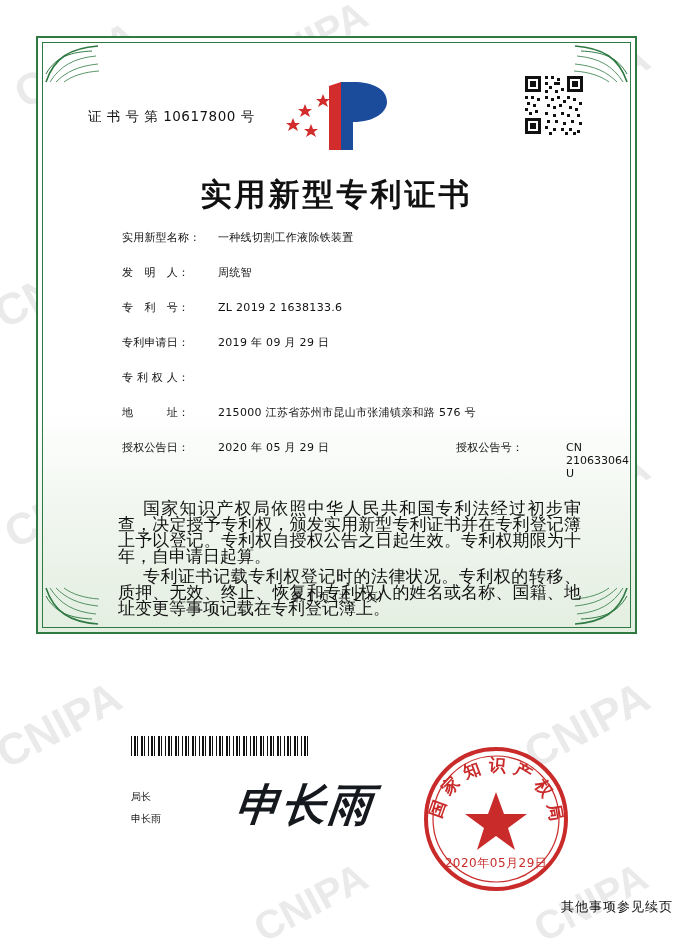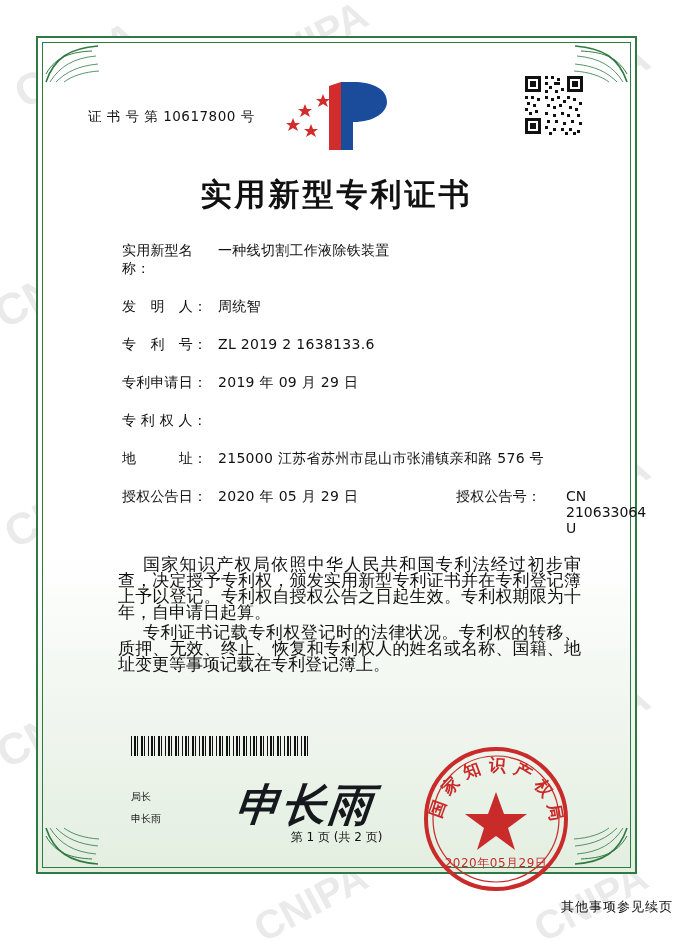--- a/index.html
+++ b/index.html
@@ -33,21 +33,21 @@
     white-space: nowrap;
     transform-origin: center center;
   }
 
   
   .cert {
     position: absolute;
     left: 36px;
     top: 36px;
     width: 601px;
-    height: 838px;
+    height: 598px;
     z-index: 2;
     background: linear-gradient(to bottom, #ffffff 0%, #ffffff 62%, #f2f7f1 78%, #e3eee0 100%);
   }
   .frame-outer {
     position: absolute;
     inset: 0;
     border: 2px solid #2f7a43;
   }
   .frame-inner {
     position: absolute;
@@ -103,28 +103,28 @@
     height: 62px;
   }
 
   
   .title {
     text-align: center;
     font-size: 31px;
     font-weight: bold;
     letter-spacing: 3px;
     margin-top: 2px;
-    margin-bottom: 26px;
+    margin-bottom: 14px;
     font-family: "DejaVu Sans", sans-serif;
   }
 
   
   .fields {
     padding: 0 6px 0 34px;
-    font-size: 14px;
+    font-size: 11px;
     font-family: "DejaVu Sans", sans-serif;
   }
   .field {
     display: flex;
     align-items: baseline;
     margin-bottom: 20px;
   }
   .field .lbl {
     width: 96px;
     flex: 0 0 96px;

